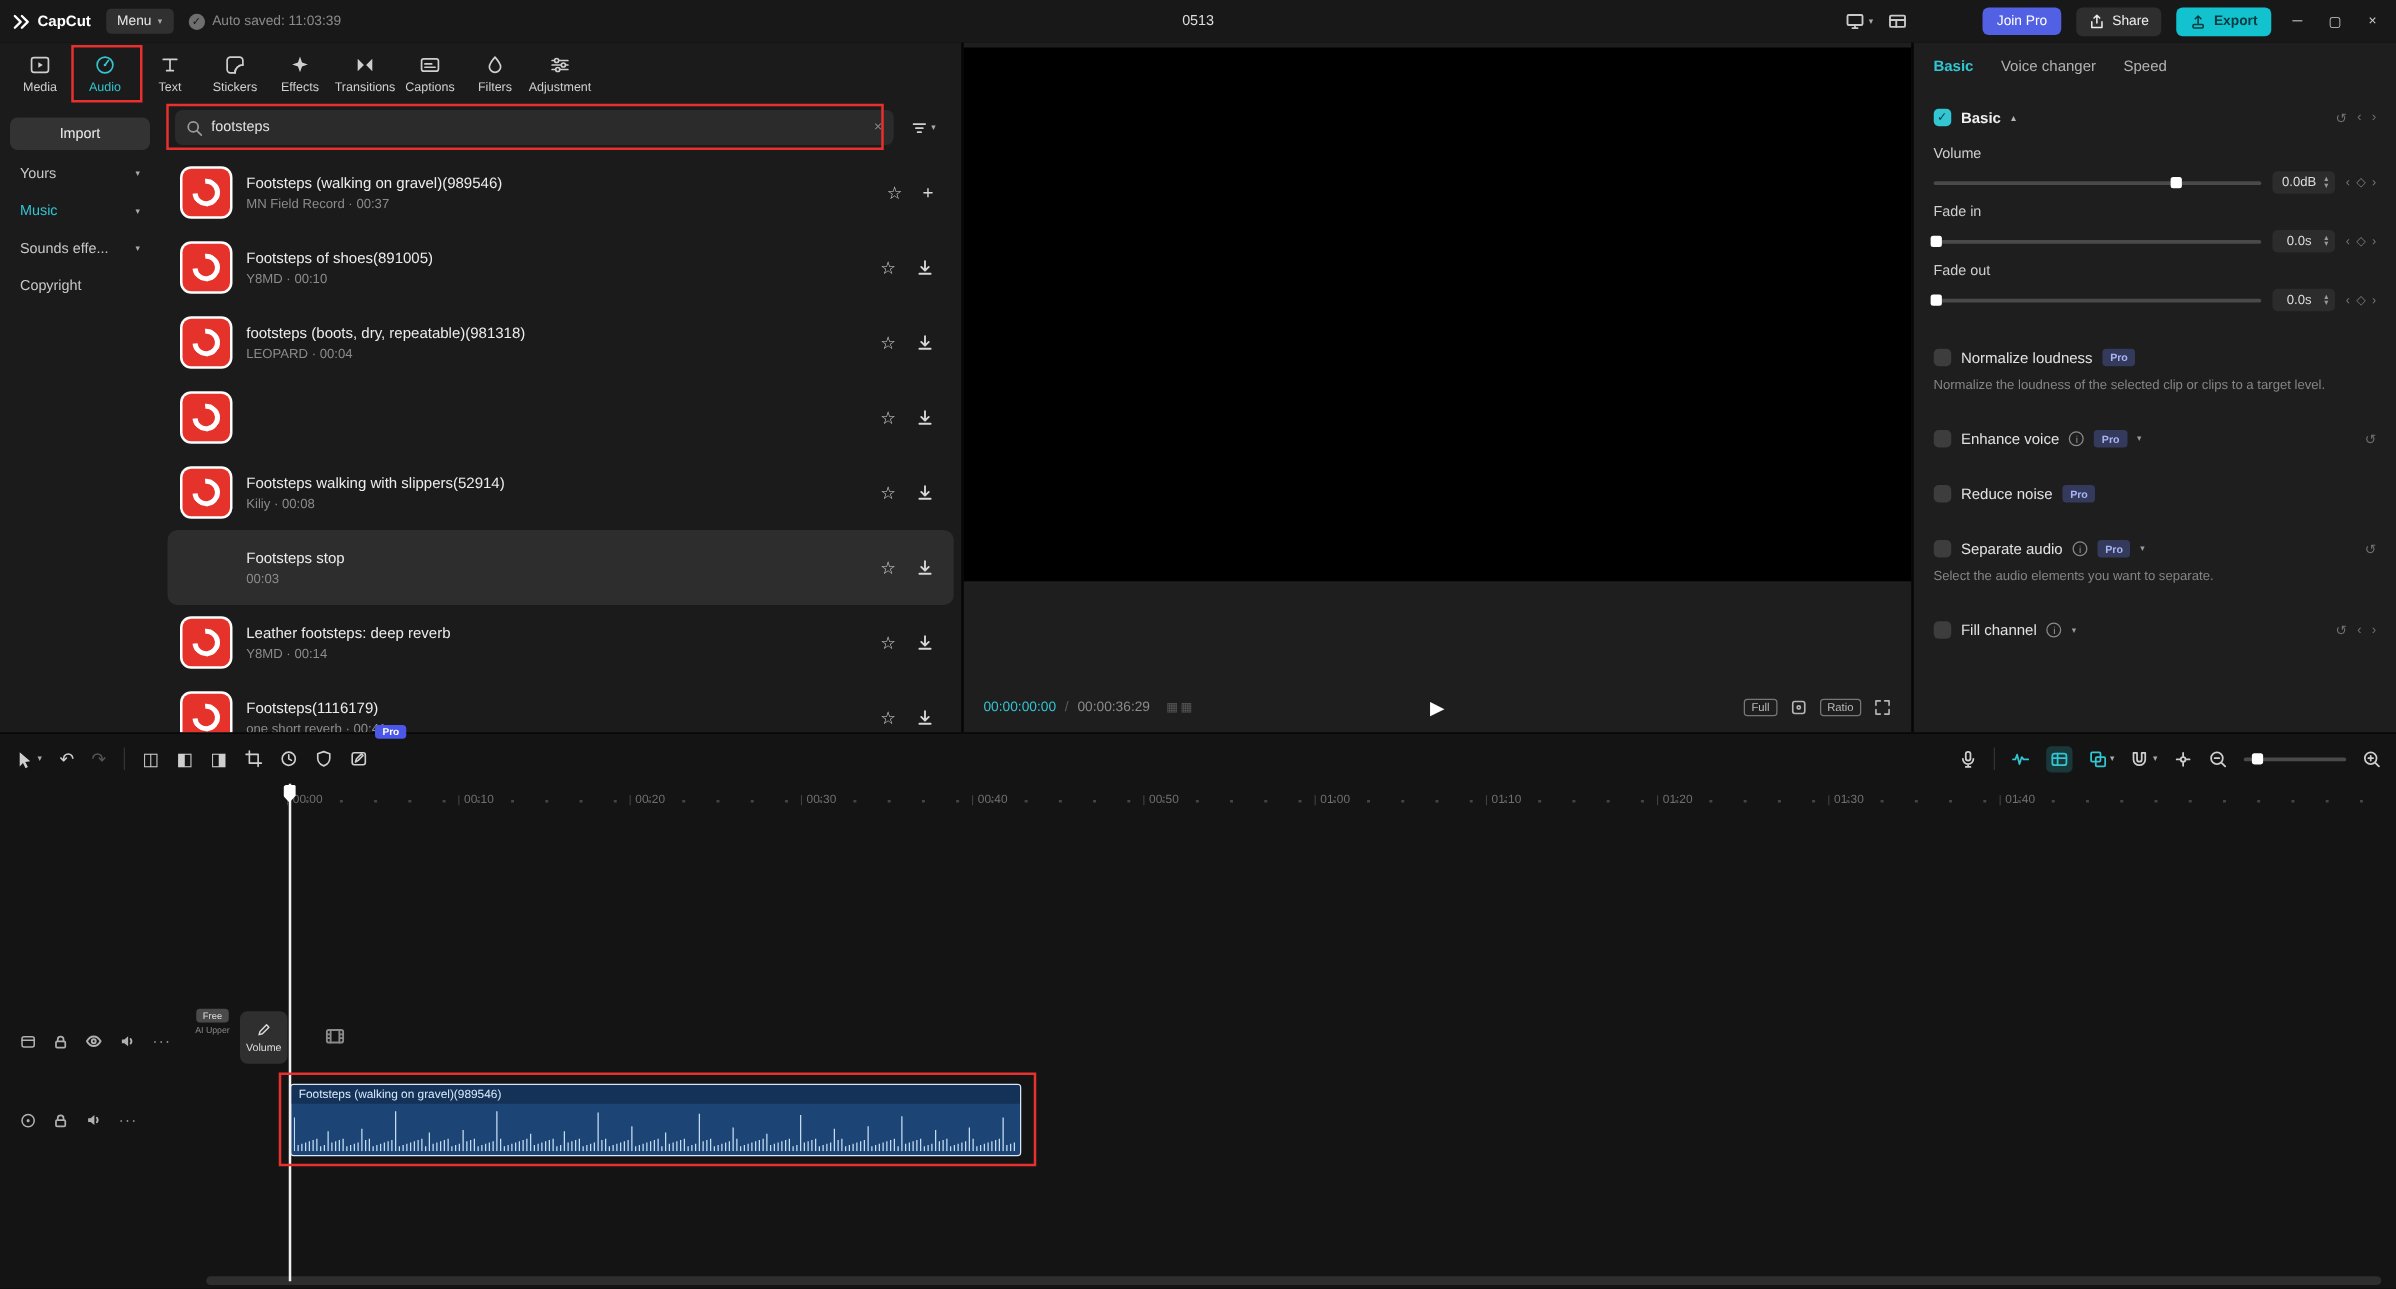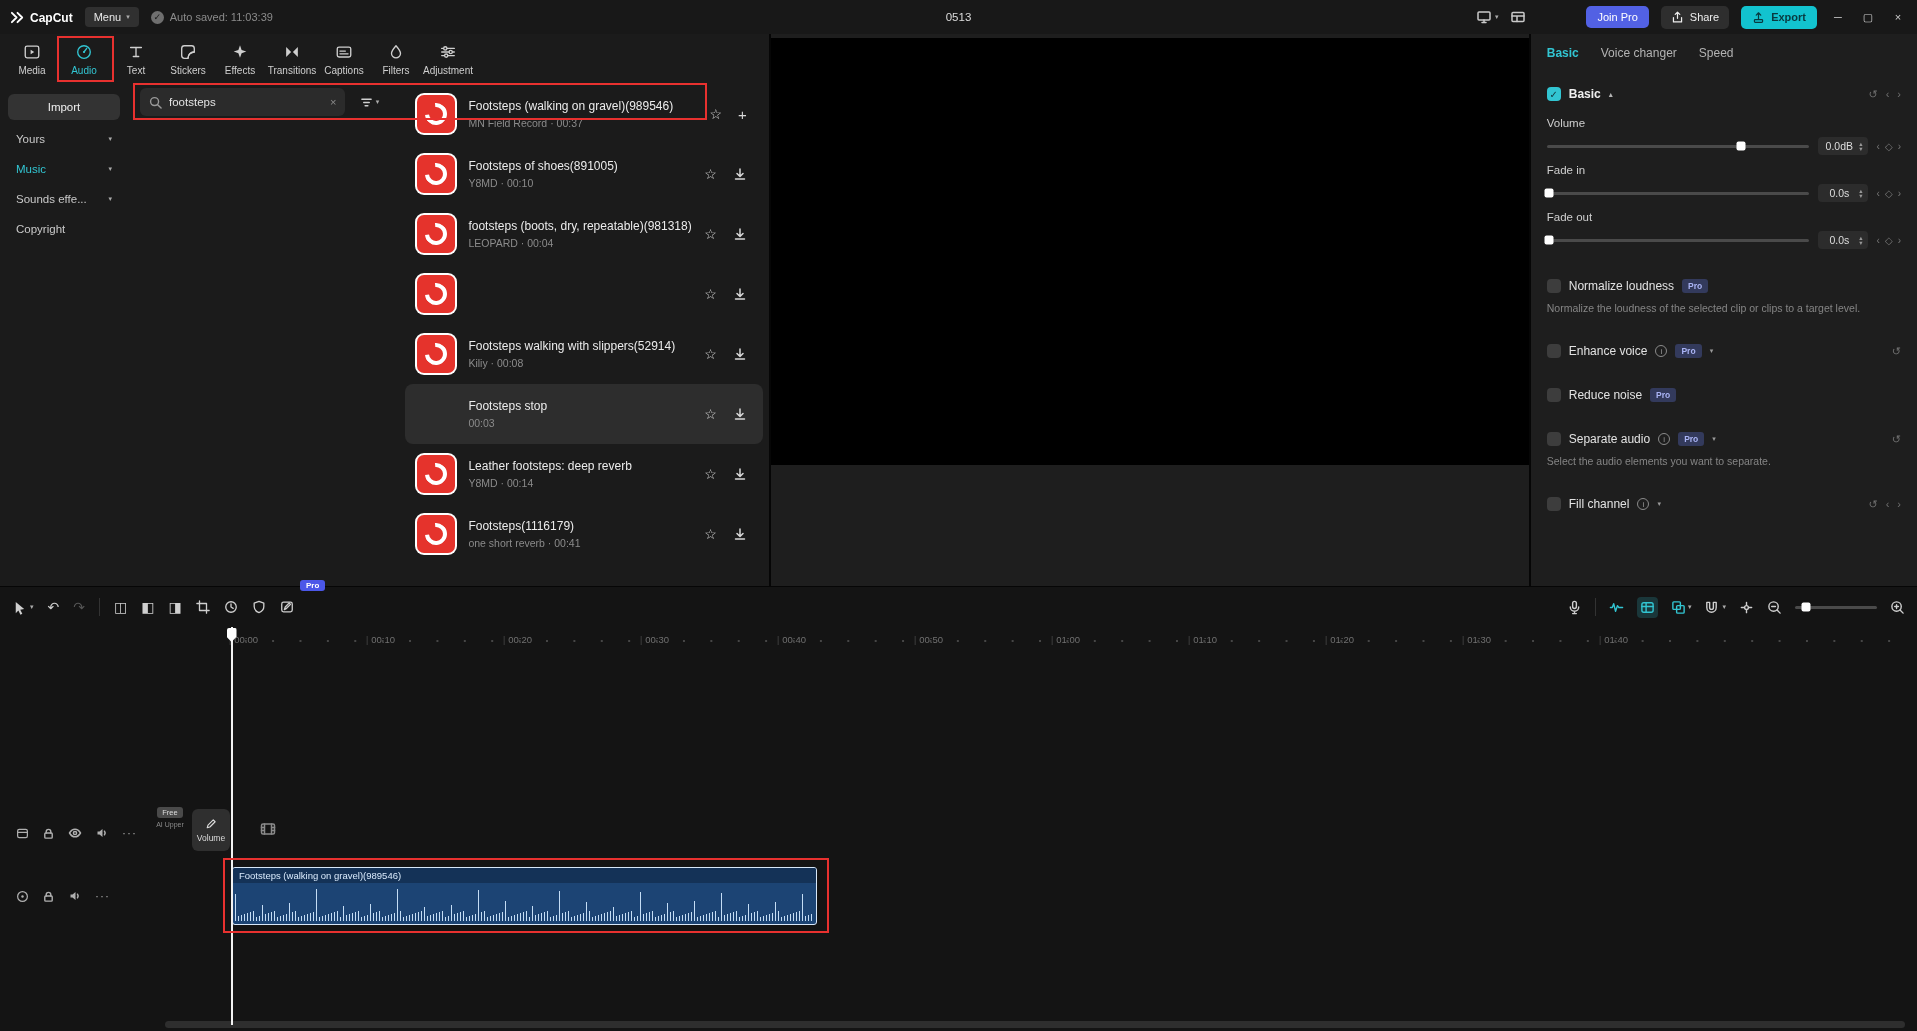--- a/index.html
+++ b/index.html
@@ -3,21 +3,21 @@
 <meta charset="utf-8">
 <style>
   * { margin:0; padding:0; box-sizing:border-box; }
   html,body { width:1917px; height:1031px; overflow:hidden; background:#0b0b0b;
     font-family:"Liberation Sans", sans-serif; -webkit-font-smoothing:antialiased; }
   .app { width:1917px; height:1031px; display:flex; flex-direction:column; position:relative; background:#0b0b0b; color:#e6e6e6; }
   svg.i { fill:none; stroke:currentColor; stroke-width:1.5; stroke-linecap:round; stroke-linejoin:round; display:block; }
 
   
   .topbar { height:34px; background:#181818; display:flex; align-items:center; padding:0 10px; gap:12px; position:relative; flex:0 0 auto; }
-  .logo { display:flex; align-items:flex-end; gap:5px; font-size:12px; font-weight:bold; color:#fff; }
+  .logo { display:flex; align-items:center; gap:5px; font-size:12px; font-weight:bold; color:#fff; }
   .menu-btn { display:flex; align-items:center; gap:5px; background:#303030; border:none; color:#e8e8e8; font-size:11px; padding:4px 9px; border-radius:4px; font-family:inherit; }
   .chev { font-size:7px; color:#aaa; }
   .autosave { display:flex; align-items:center; gap:6px; color:#8b8b8b; font-size:11px; }
   .check-circle { width:13px; height:13px; border-radius:50%; background:#6f6f6f; color:#181818; font-size:9px; display:inline-flex; align-items:center; justify-content:center; }
   .project-title { position:absolute; left:50%; transform:translateX(-50%); font-size:11.5px; color:#dcdcdc; }
   .topbar-right { margin-left:auto; display:flex; align-items:center; gap:12px; }
   .tb-icon { color:#c9c9c9; display:flex; align-items:center; gap:3px; }
   .joinpro-btn { background:#5261e4; color:#fff; border:none; font-size:11px; padding:5px 11px; border-radius:5px; font-family:inherit;margin-left:48px; }
   .share-btn { background:#2e2e2e; color:#eee; border:none; font-size:11px; padding:5px 10px; border-radius:5px; display:flex; align-items:center; gap:6px; font-family:inherit; }
   .export-btn { background:#12c3cf; color:#083a40; border:none; font-size:11px; font-weight:bold; padding:5px 11px; border-radius:5px; display:flex; align-items:center; gap:6px; font-family:inherit; }
@@ -32,21 +32,21 @@
   
   .tab-strip { height:50px; display:flex; align-items:center; padding:0 6px; flex:0 0 auto; }
   .tab { width:52px; height:46px; display:flex; flex-direction:column; align-items:center; justify-content:center; gap:4px; color:#cfcfcf; font-size:10px; }
   .tab svg { width:18px; height:18px; }
   .tab.active { color:#32c5d2; }
   .left-body { flex:1; display:flex; min-height:0; }
   .sidebar { width:128px; padding:10px 8px; display:flex; flex-direction:column; gap:7px; flex:0 0 auto; }
   .side-import { background:#333; border-radius:6px; height:26px; display:flex; align-items:center; justify-content:center; font-size:11.5px; color:#efefef; }
   .side-item { height:23px; display:flex; align-items:center; justify-content:space-between; padding:0 8px; font-size:11.5px; color:#c9c9c9; }
   .side-item.active { color:#32c5d2; }
-  .lib { flex:1; display:flex; flex-direction:row; min-width:0; }
+  .lib { flex:1; display:flex; flex-direction:column; min-width:0; }
   .search-row { margin:4px 12px 8px; display:flex; gap:6px; align-items:center; height:28px; flex:0 0 auto; }
   .search-box { flex:1; height:28px; background:#2b2b2b; border-radius:6px; display:flex; align-items:center; padding:0 9px; gap:7px; color:#9a9a9a; }
   .search-box input { flex:1; background:transparent; border:none; outline:none; color:#e3e3e3; font-size:11.5px; font-family:inherit; }
   .clear-x { color:#8a8a8a; font-size:11px; }
   .filter-btn { width:36px; height:28px; border-radius:6px; display:flex; align-items:center; justify-content:center; gap:3px; color:#cfcfcf; }
   .audio-list { flex:1; overflow:hidden; padding:0 6px; }
   .audio-item { height:60px; display:flex; align-items:center; gap:11px; padding:0 10px; border-radius:8px; }
   .audio-item.highlight { background:#2d2d2d; }
   .cover { width:42px; height:42px; border-radius:9px; background:#fff; position:relative; flex:0 0 auto; }
   .cover .disc { position:absolute; inset:2px; border-radius:7px; background:#e5332c; }
@@ -432,20 +432,38 @@
               </div>
             </div>
 
           </div>
         </div>
       </div>
     </section>
 
     <section class="player-panel">
       <div class="video"></div>
+      <div class="player-controls">
+        <span class="t-cur">00:00:00:00</span>
+        <span class="t-sep">/</span>
+        <span class="t-tot">00:00:36:29</span>
+        <span class="grid-ico">▦▦</span>
+        <span class="play-btn">▶</span>
+        <div class="pc-right">
+          <span class="pill">Full</span>
+          <svg class="i" width="14" height="14" viewBox="0 0 16 16">
+              <rect x="2.5" y="2.5" width="11" height="11" rx="2"></rect>
+              <circle cx="8" cy="8" r="1.5"></circle>
+            </svg>
+          <span class="pill">Ratio</span>
+          <svg class="i" width="14" height="14" viewBox="0 0 16 16">
+              <path d="M2 6V2h4M10 2h4v4M14 10v4h-4M6 14H2v-4"></path>
+            </svg>
+        </div>
+      </div>
     </section>
 
     <section class="right-panel">
       <nav class="prop-tabs">
         <span class="prop-tab active">Basic</span>
         <span class="prop-tab">Voice changer</span>
         <span class="prop-tab">Speed</span>
       </nav>
       <div class="prop-body">
         <div class="sec-head">

